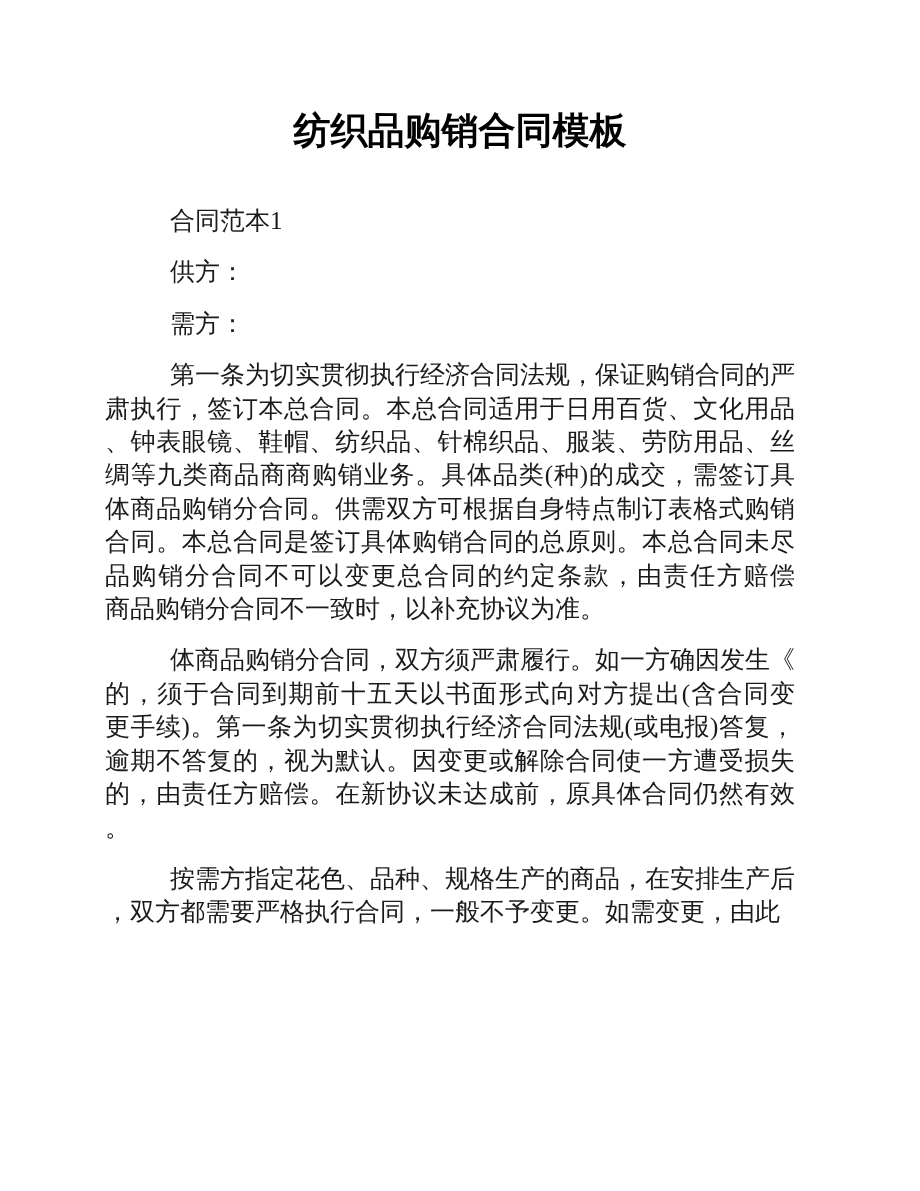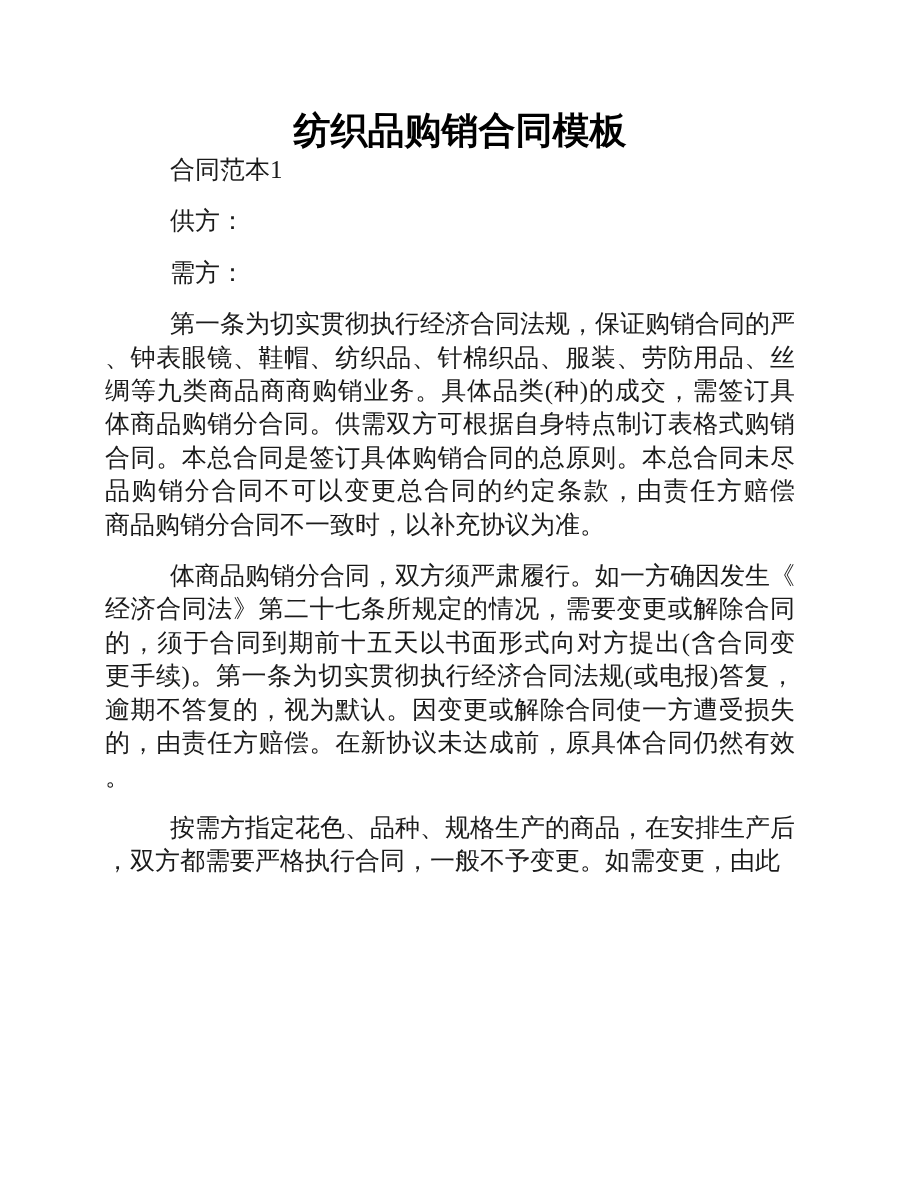--- a/index.html
+++ b/index.html
@@ -23,20 +23,21 @@
     text-align: center;
     font-family: "Liberation Sans", "DejaVu Sans", sans-serif;
     font-weight: bold;
     font-size: 37px;
     line-height: 45px;
     color: #000000;
     letter-spacing: 0px;
   }
   .doc-body {
     margin-left: 105px;
+    margin-top: 51px;
     width: 690px;
   }
   .para {
     margin: 0 0 18px 0;
     padding: 0;
   }
   .line {
     font-size: 25px;
     line-height: 33.4px;
     text-align: justify;
@@ -63,30 +64,30 @@
         <div class="line para-first para-last">合同范本1</div>
       </div>
       <div class="para">
         <div class="line para-first para-last">供方：</div>
       </div>
       <div class="para">
         <div class="line para-first para-last">需方：</div>
       </div>
       <div class="para">
         <div class="line para-first">第一条为切实贯彻执行经济合同法规，保证购销合同的严</div>
+        <div class="line">肃执行，签订本总合同。本总合同适用于日用百货、文化用品</div>
         <div class="line">、钟表眼镜、鞋帽、纺织品、针棉织品、服装、劳防用品、丝</div>
         <div class="line">绸等九类商品商商购销业务。具体品类(种)的成交，需签订具</div>
         <div class="line">体商品购销分合同。供需双方可根据自身特点制订表格式购销</div>
         <div class="line">合同。本总合同是签订具体购销合同的总原则。本总合同未尽</div>
         <div class="line">品购销分合同不可以变更总合同的约定条款，由责任方赔偿</div>
         <div class="line para-last">商品购销分合同不一致时，以补充协议为准。</div>
       </div>
       <div class="para">
         <div class="line para-first">体商品购销分合同，双方须严肃履行。如一方确因发生《</div>
-        <div class="line">经济合同法》第二十七条所规定的情况，需要变更或解除合同</div>
         <div class="line">的，须于合同到期前十五天以书面形式向对方提出(含合同变</div>
         <div class="line">更手续)。第一条为切实贯彻执行经济合同法规(或电报)答复，</div>
         <div class="line">逾期不答复的，视为默认。因变更或解除合同使一方遭受损失</div>
         <div class="line">的，由责任方赔偿。在新协议未达成前，原具体合同仍然有效</div>
         <div class="line para-last">。</div>
       </div>
       <div class="para">
         <div class="line para-first">按需方指定花色、品种、规格生产的商品，在安排生产后</div>
         <div class="line para-last">，双方都需要严格执行合同，一般不予变更。如需变更，由此</div>
       </div>

